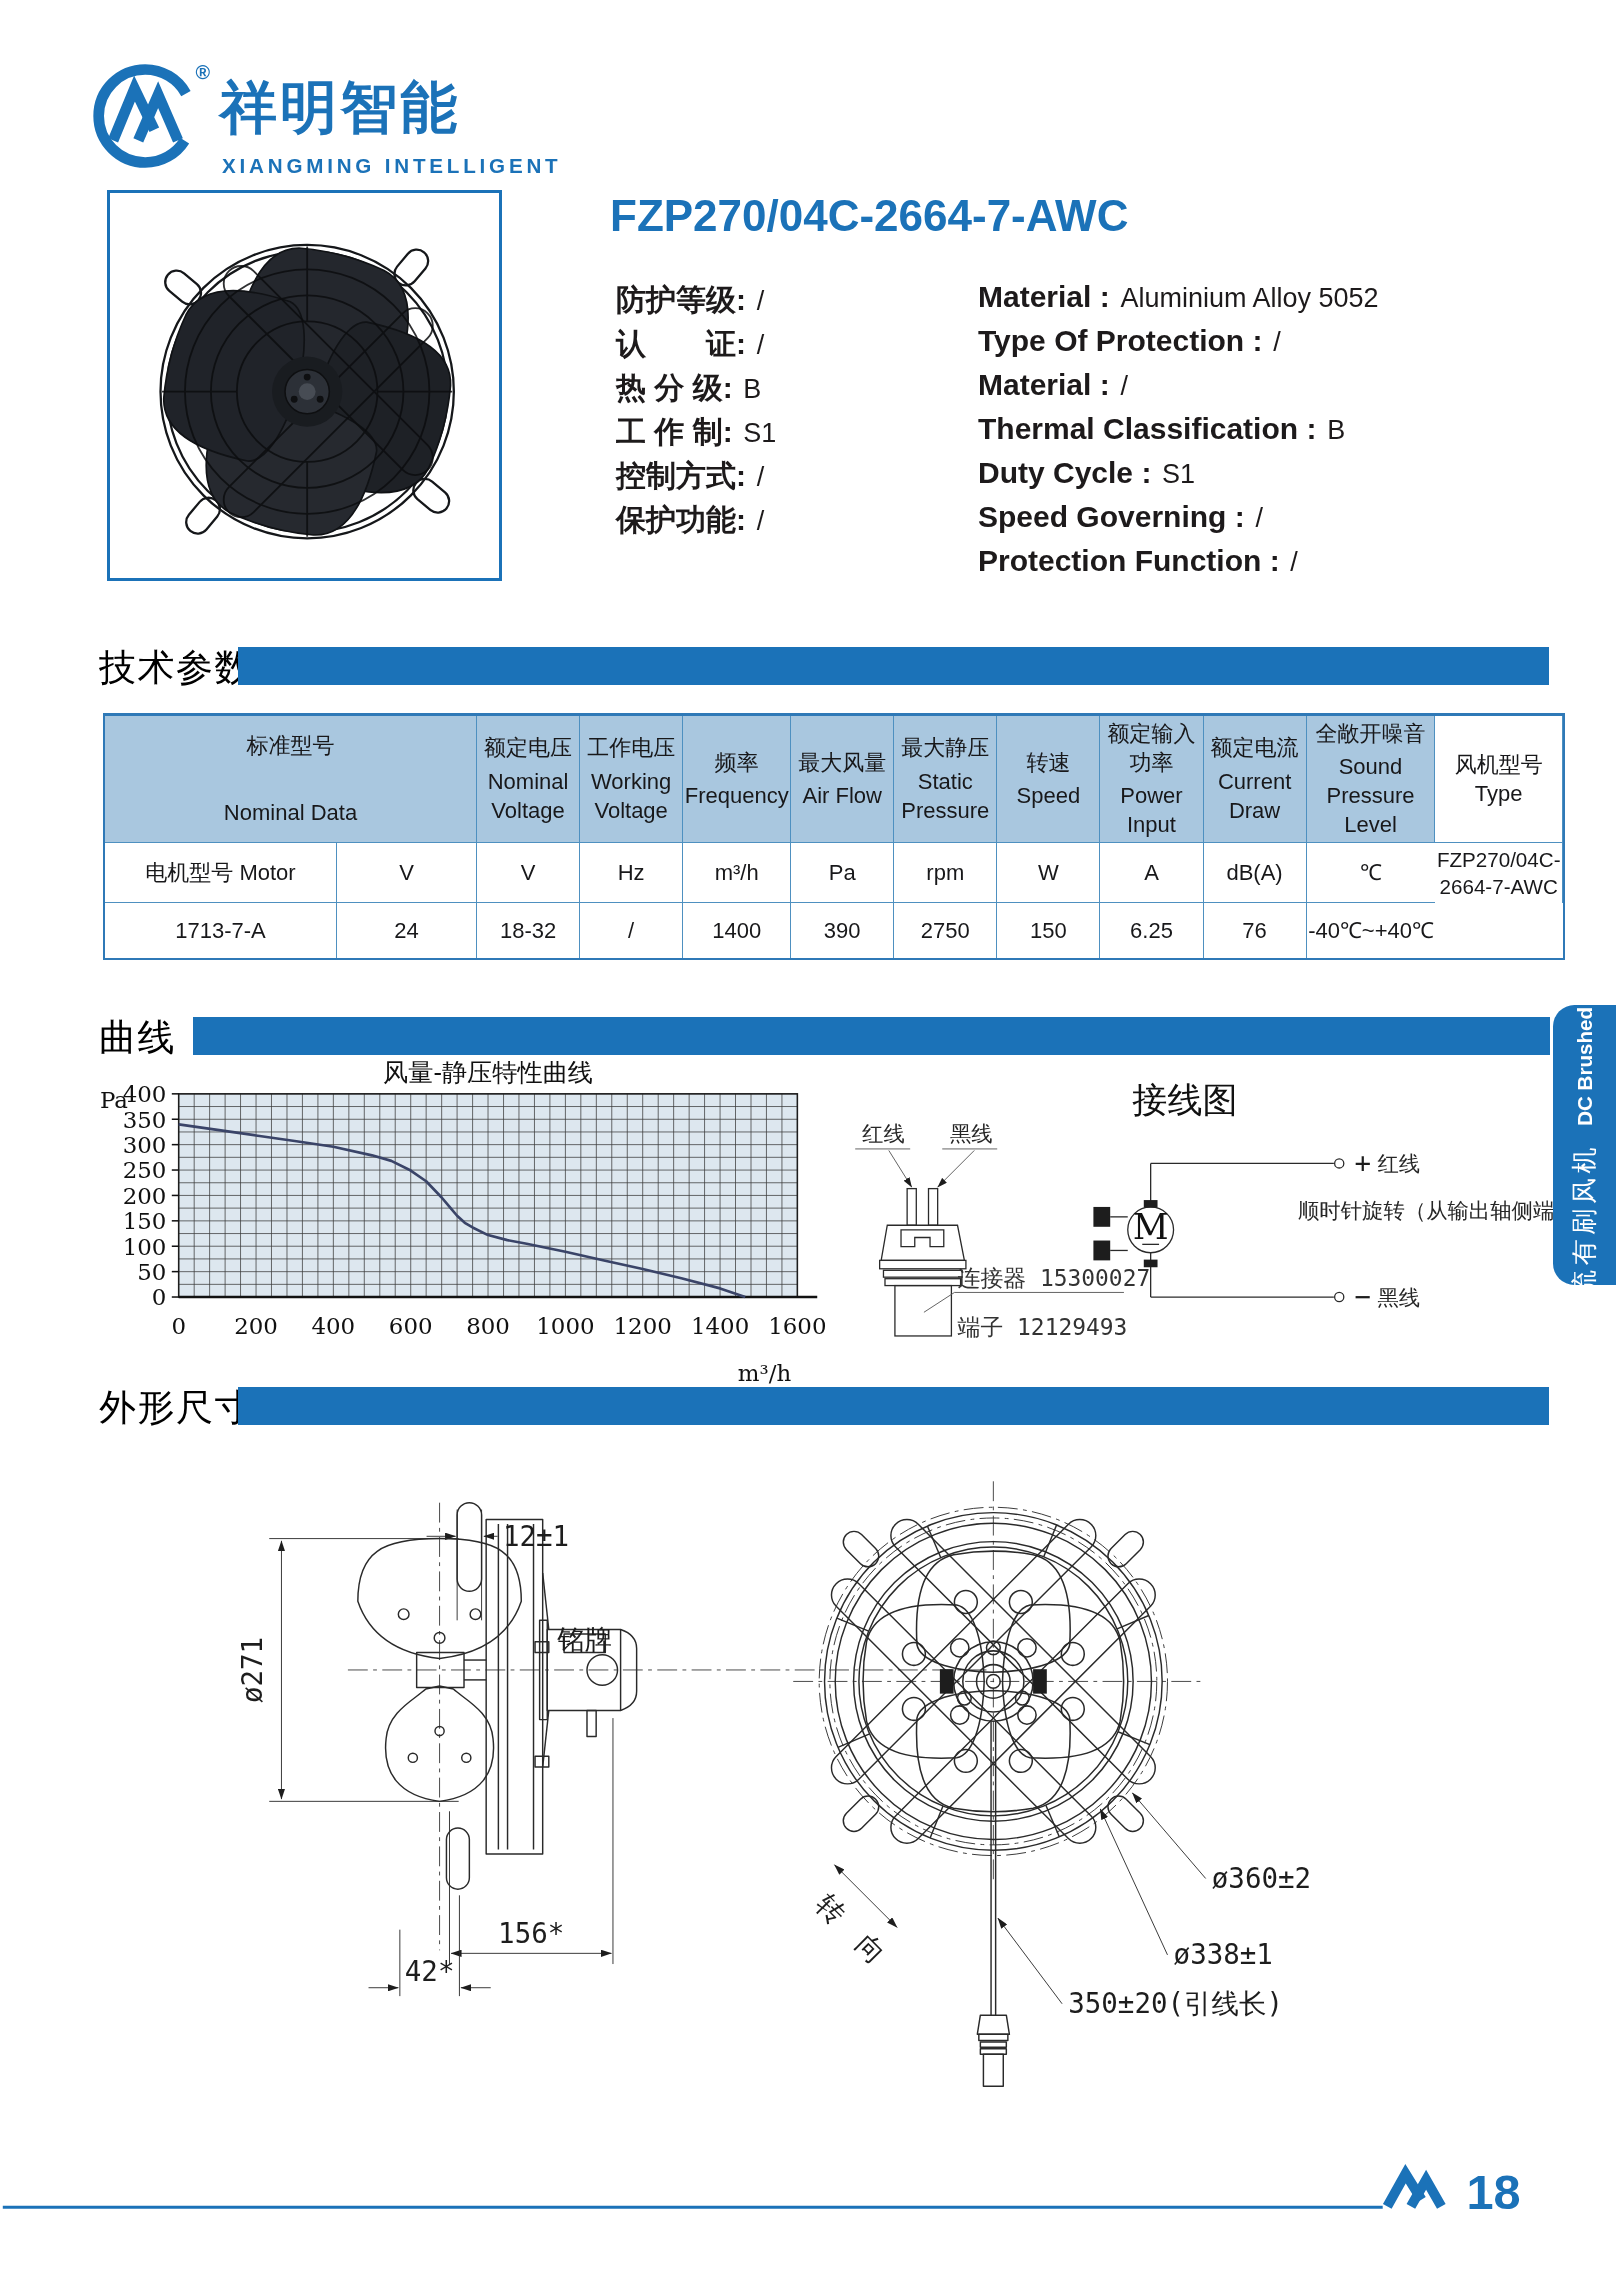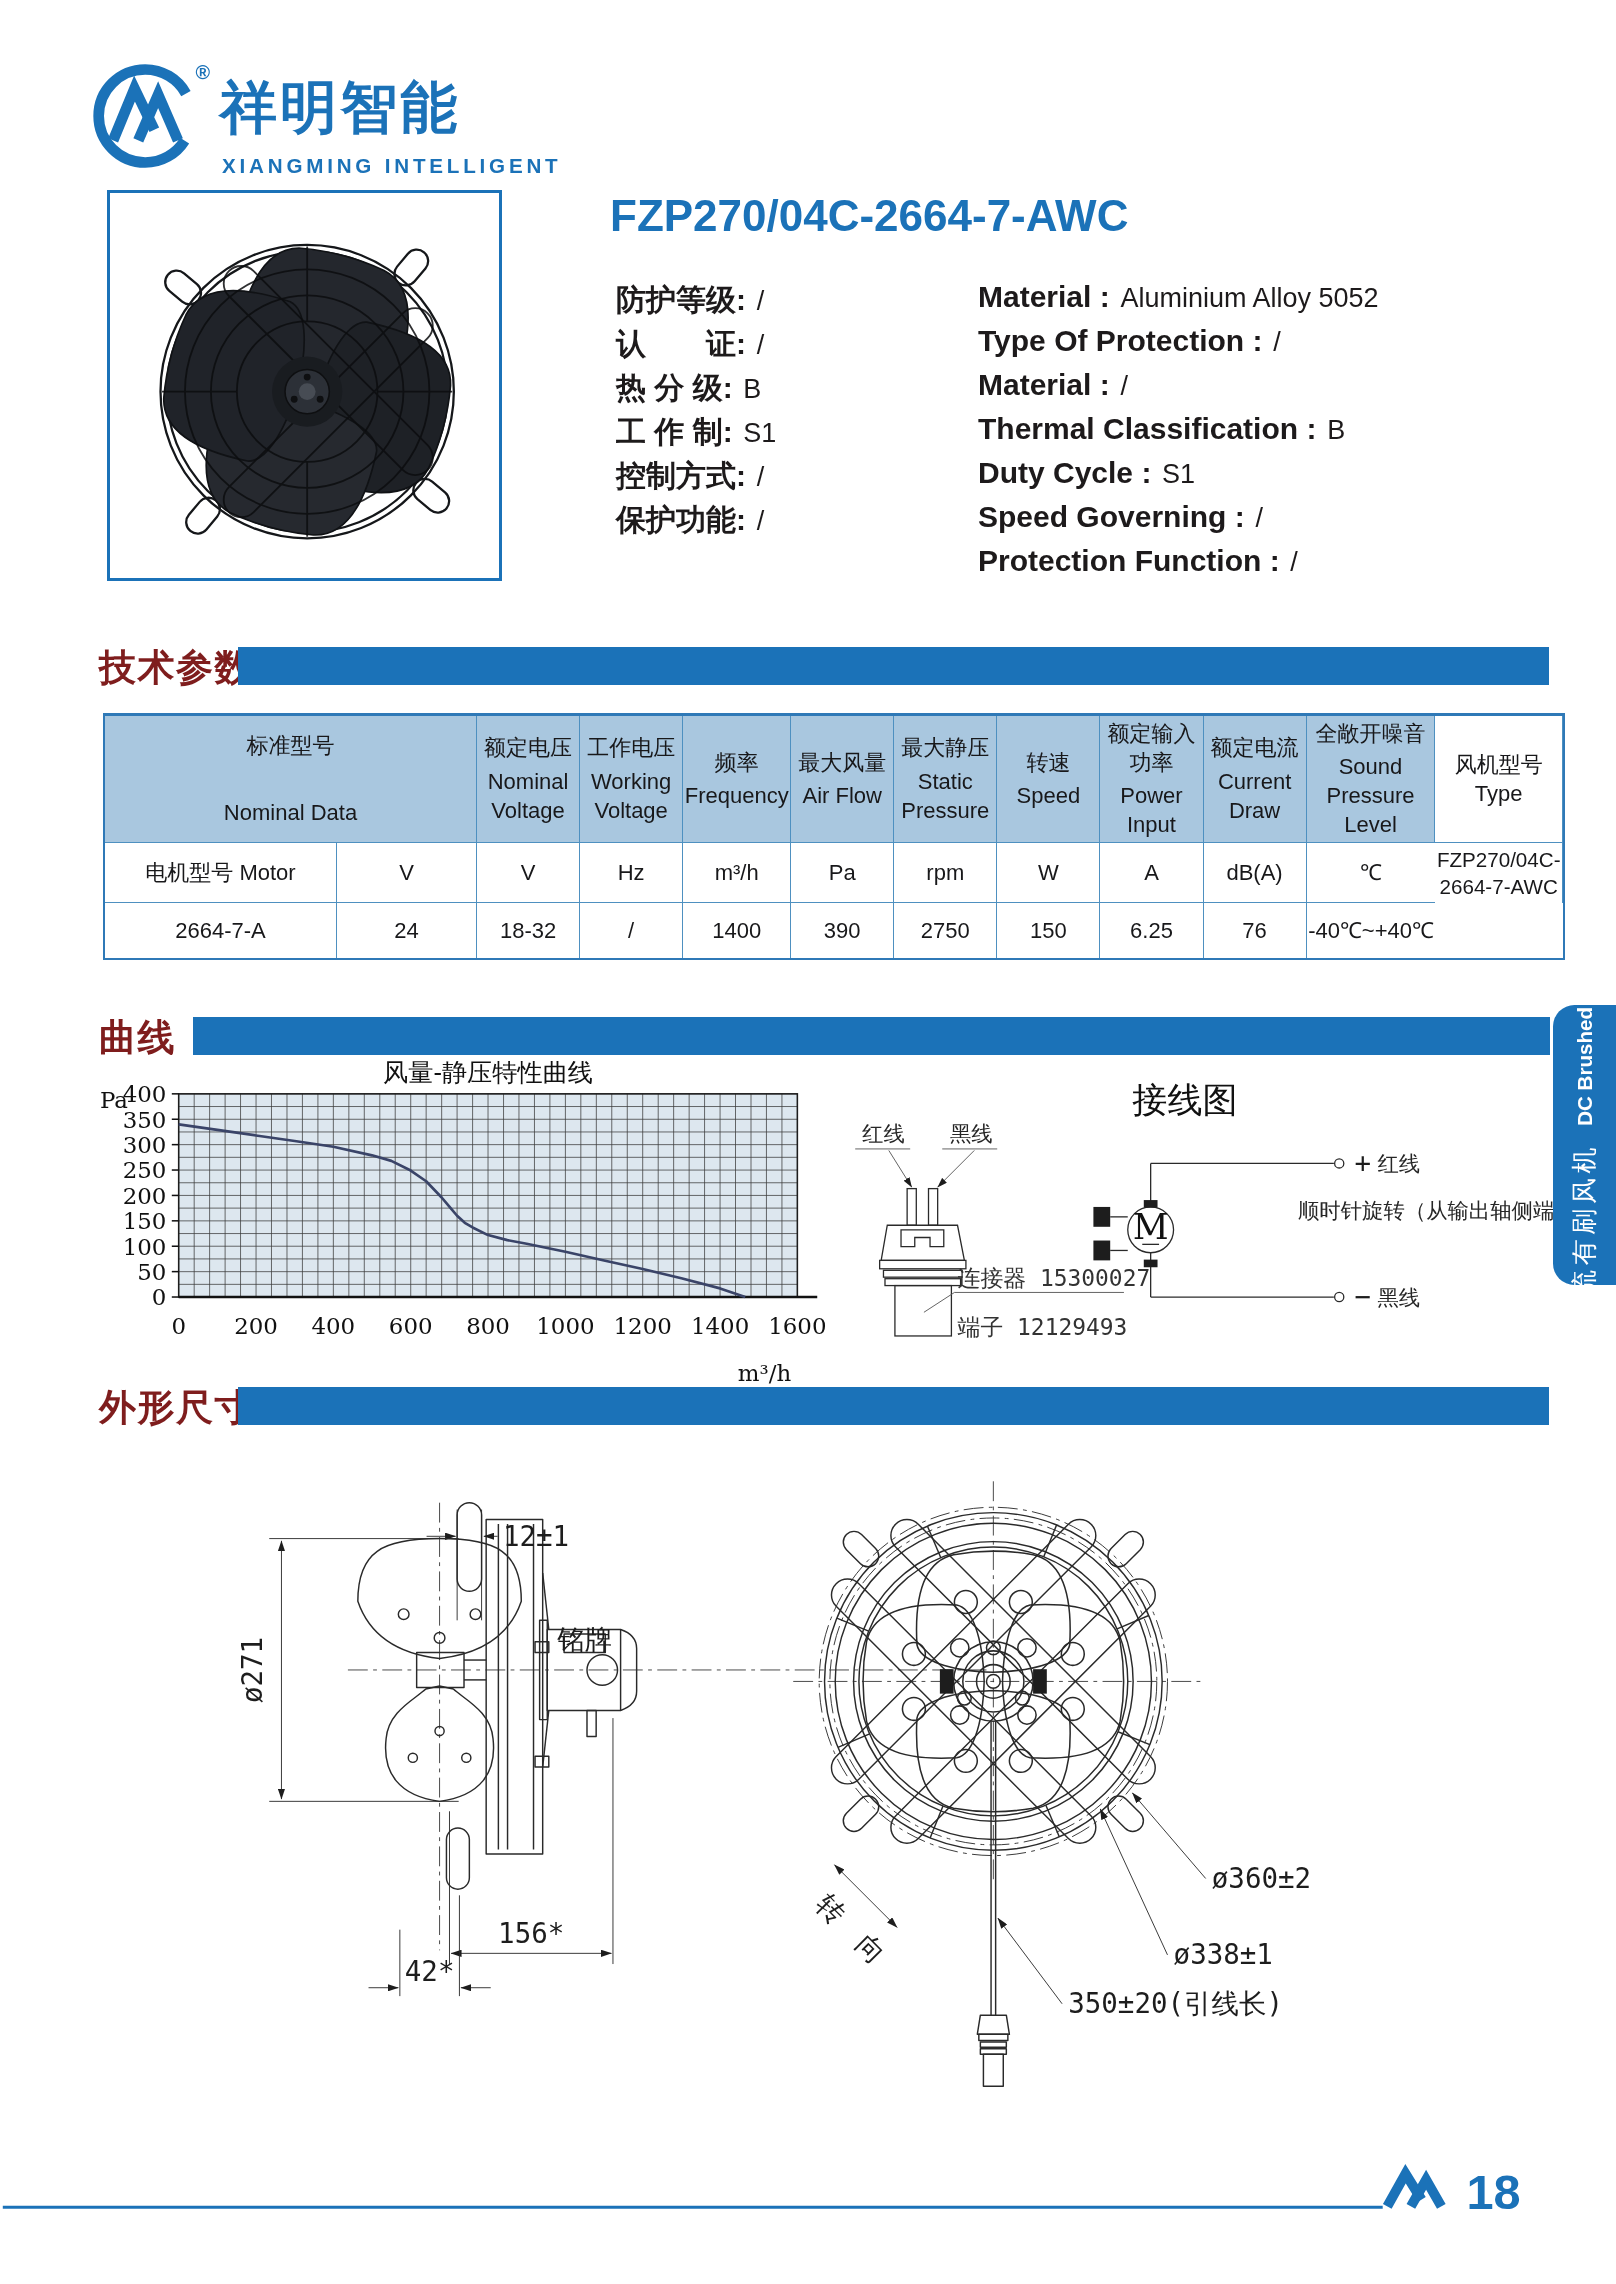--- a/index.html
+++ b/index.html
@@ -20,21 +20,21 @@
   .photo-box{position:absolute;left:107px;top:190px;width:395px;height:391px;border:3.1px solid var(--brand);background:#fff;}
   .model-title{position:absolute;left:610px;top:191px;font-size:44px;font-weight:800;color:var(--brand);}
 
   .specs-cn{position:absolute;left:616px;top:280px;width:352px;}
   .specs-en{position:absolute;left:978px;top:280px;width:596px;}
   .spec-row{height:44px;display:flex;align-items:baseline;white-space:nowrap;}
   .spec-lab{font-weight:800;font-size:30px;color:#1d1a1b;}
   .spec-val{font-size:27px;margin-left:10.7px;color:#1d1a1b;}
 
   
-  .sec{position:absolute;left:99px;font-size:37px;font-weight:700;color:#7f1d1d;letter-spacing:1.5px;}
+  .sec{position:absolute;left:99px;font-size:37px;font-weight:400;color:#000000;letter-spacing:1.5px;}
   .bar{position:absolute;height:38px;background:var(--brand);}
 
   
   .ptable{position:absolute;left:103px;top:713px;width:1462px;border:2.3px solid var(--tbo);border-top-width:3.8px;display:grid;grid-template-columns:232px 140px repeat(10,1fr);grid-template-rows:127px 60px 55px;background:#fff;}
   .tc{border-right:1.5px solid var(--tb);border-bottom:1.5px solid var(--tb);display:flex;flex-direction:column;align-items:center;justify-content:center;text-align:center;font-size:22px;line-height:1.32;padding:3.1px 1.5px;color:#18181a;}
   .tc.lastc{border-right:none}
   .tc.lastr{border-bottom:none}
   .tc.th{background:var(--thbg);}
   .tc.c0{grid-column:1 / 3;justify-content:space-between;padding:15.3px 3.1px;gap:12px;}
   .tc .en{margin-top:4.6px}
@@ -233,21 +233,21 @@
       <div class="tc tu">V</div>
       <div class="tc tu">Hz</div>
       <div class="tc tu">m³/h</div>
       <div class="tc tu">Pa</div>
       <div class="tc tu">rpm</div>
       <div class="tc tu">W</div>
       <div class="tc tu">A</div>
       <div class="tc tu">dB(A)</div>
       <div class="tc tu lastc">℃</div>
       <div class="tc tv lastr" style="font-size: 20.6px;">FZP270/04C-2664-7-AWC</div>
-      <div class="tc tv lastr">2664-7-A</div>
+      <div class="tc tv lastr">1713-7-A</div>
       <div class="tc tv lastr">24</div>
       <div class="tc tv lastr">18-32</div>
       <div class="tc tv lastr">/</div>
       <div class="tc tv lastr">1400</div>
       <div class="tc tv lastr">390</div>
       <div class="tc tv lastr">2750</div>
       <div class="tc tv lastr">150</div>
       <div class="tc tv lastr">6.25</div>
       <div class="tc tv lastr">76</div>
       <div class="tc tv lastr lastc">-40℃~+40℃</div>

